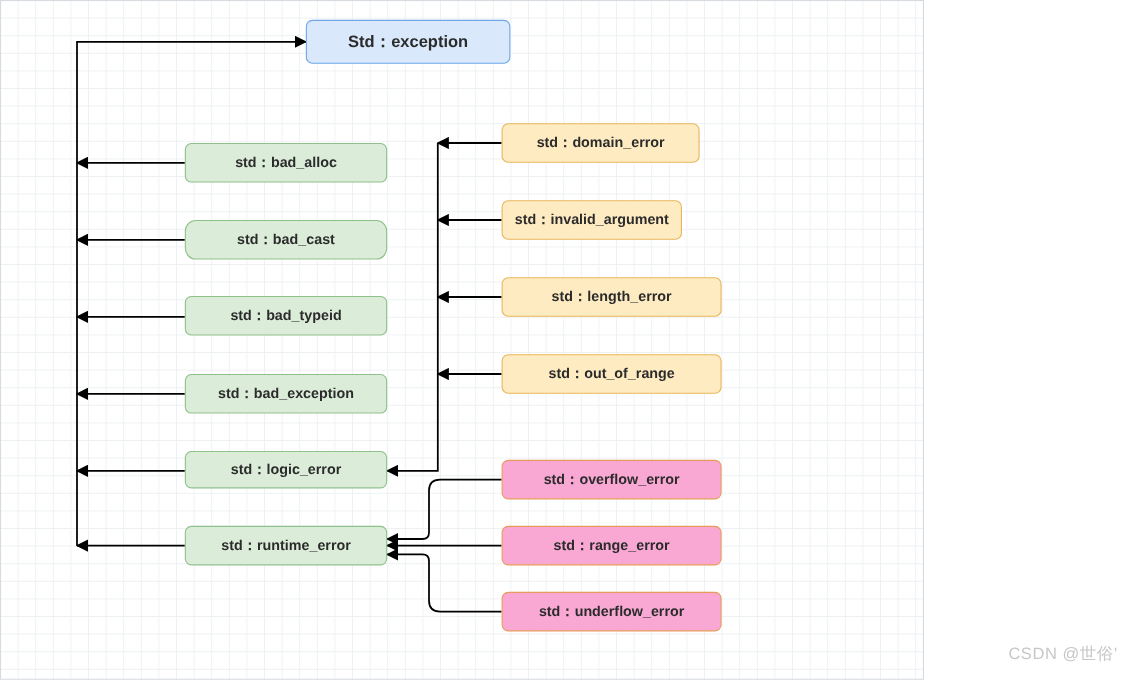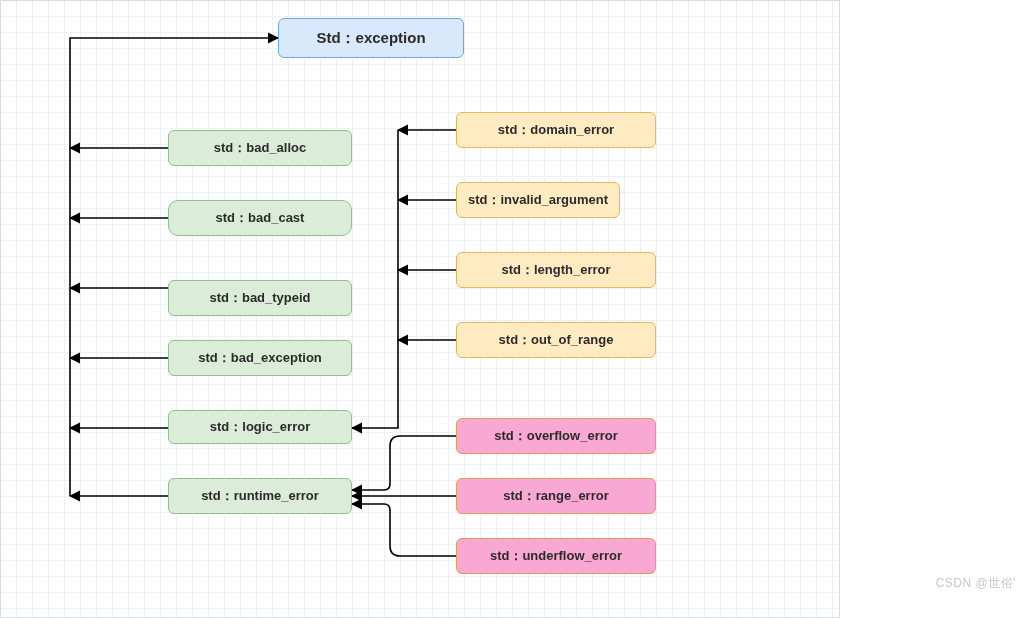--- a/index.html
+++ b/index.html
@@ -14,21 +14,21 @@
   }
   .frame{position:absolute;left:0;top:0;width:838px;height:616px;border:1px solid #d7dbe0;}
   .node{position:absolute;display:flex;align-items:center;justify-content:center;
     font-size:13px;font-weight:600;border-radius:6px;box-sizing:border-box;padding:16px 10px;white-space:nowrap;}
   .root{background:#d9e8fb;border:1.5px solid #6ea7e8;color:#2b2b2b;font-size:15px;}
   .green{background:#dbedd9;border:1.5px solid #8fc08a;color:#2b2b2b;}
   .yellow{background:#feebc2;border:1.5px solid #e8b65a;color:#2b2b2b;}
   .orange{background:#f9a8d4;border:1.5px solid #e89a5a;color:#2b2b2b;}
   svg.edges{position:absolute;left:0;top:0;width:840px;height:618px;pointer-events:none;}
   .edge{stroke:#000;stroke-width:1.6;fill:none;}
-  .watermark{position:absolute;right:12px;bottom:26px;color:#c7c7c7;font-size:12px;letter-spacing:.5px;}
+  .watermark{position:absolute;right:12px;bottom:14px;color:#c7c7c7;font-size:15px;letter-spacing:.5px;}
 </style>
 </head>
 <body>
 
 <div class="canvas">
   <div class="grid"></div>
   <div class="frame"></div>
 
   <svg class="edges">
     <defs>
@@ -54,26 +54,26 @@
 
     <path class="edge" d="M456,436 L400,436 Q390,436 390,446 L390,484 Q390,490 384,490 L352,490" marker-end="url(#arrow)"></path>
     <path class="edge" d="M456,496 L352,496" marker-end="url(#arrow)"></path>
     <path class="edge" d="M456,556 L400,556 Q390,556 390,546 L390,510 Q390,504 384,504 L352,504" marker-end="url(#arrow)"></path>
   </svg>
 
   <div class="node root" style="left:278px;top:18px;width:186px;height:40px;">Std：exception</div>
 
   <div class="node green" style="left:168px;top:130px;width:184px;height:36px;">std：bad_alloc</div>
   <div class="node green" style="left:168px;top:200px;width:184px;height:36px;border-radius:10px;">std：bad_cast</div>
-  <div class="node green" style="left:168px;top:280px;width:184px;height:36px;">std：bad_typeid</div>
+  <div class="node green" style="left:168px;top:269px;width:184px;height:36px;">std：bad_typeid</div>
   <div class="node green" style="left:168px;top:340px;width:184px;height:36px;">std：bad_exception</div>
   <div class="node green" style="left:168px;top:410px;width:184px;height:24px;">std：logic_error</div>
   <div class="node green" style="left:168px;top:478px;width:184px;height:36px;">std：runtime_error</div>
 
-  <div class="node yellow" style="left:456px;top:112px;width:200px;height:36px;">std：domain_error</div>
+  <div class="node yellow" style="left:456px;top:112px;width:180px;height:36px;">std：domain_error</div>
   <div class="node yellow" style="left:456px;top:182px;width:164px;height:36px;">std：invalid_argument</div>
   <div class="node yellow" style="left:456px;top:252px;width:200px;height:36px;">std：length_error</div>
   <div class="node yellow" style="left:456px;top:322px;width:200px;height:36px;">std：out_of_range</div>
 
   <div class="node orange" style="left:456px;top:418px;width:200px;height:36px;">std：overflow_error</div>
   <div class="node orange" style="left:456px;top:478px;width:200px;height:36px;text-align:center;">std：range_error</div>
   <div class="node orange" style="left:456px;top:538px;width:200px;height:36px;">std：underflow_error</div>
 </div>
 
 <div class="watermark">CSDN @世俗'</div>

